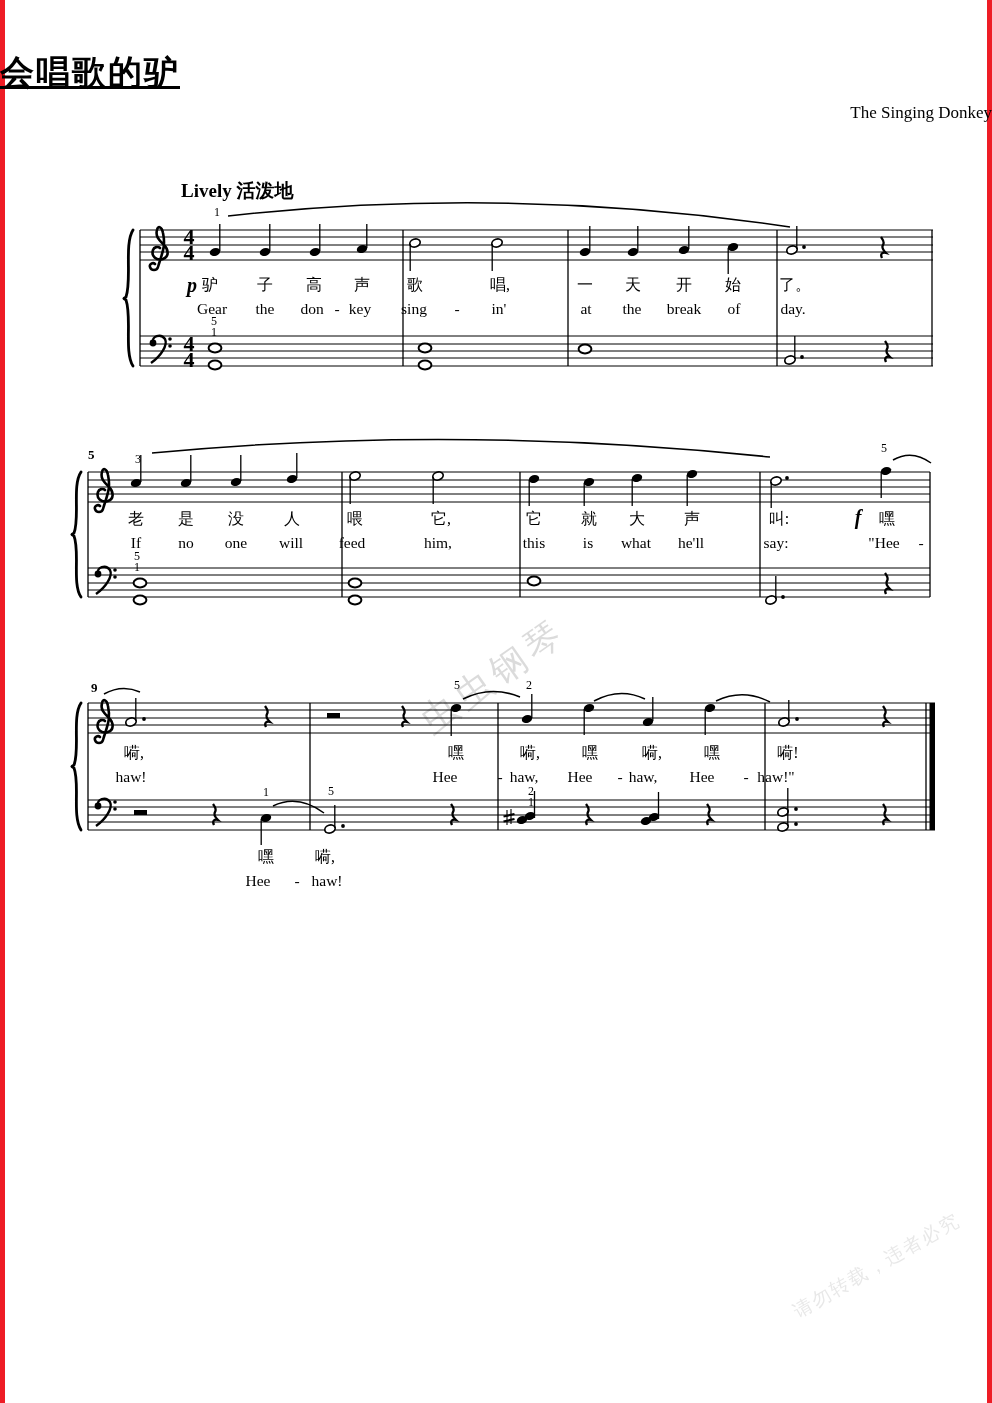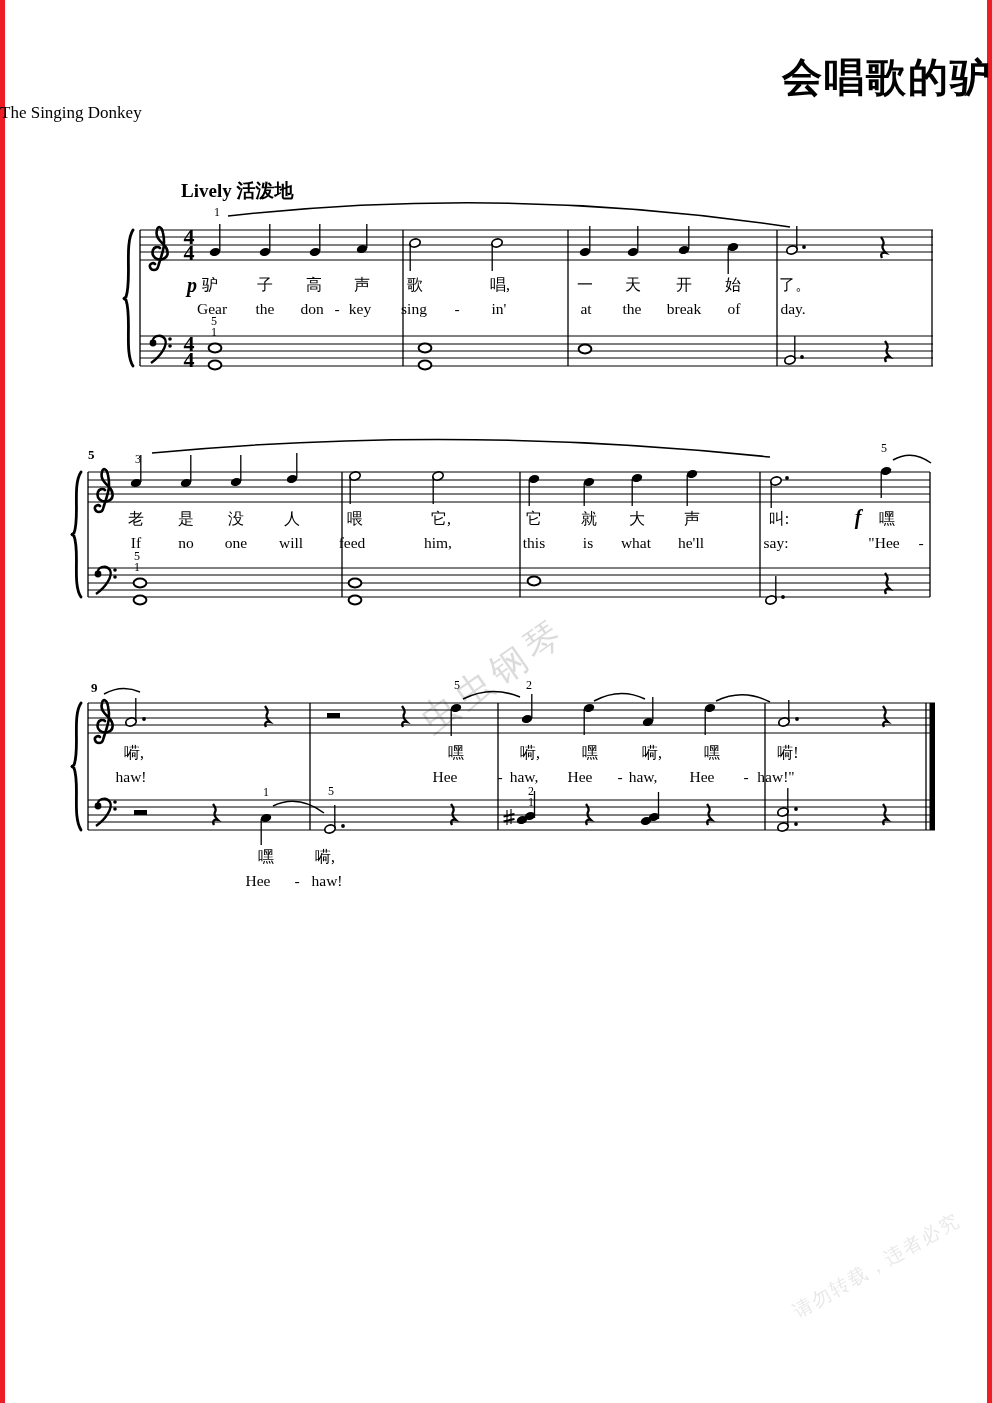--- a/index.html
+++ b/index.html
@@ -1,21 +1,21 @@
 <!DOCTYPE html>
 <html><head>
 <meta charset="utf-8">
 <style>
   html,body{margin:0;padding:0;background:#fff;}
   #page{position:relative;width:992px;height:1403px;background:#ffffff;overflow:hidden;
         font-family:"Liberation Serif","DejaVu Serif",serif;color:#000;}
   .edge{position:absolute;top:0;width:5px;height:1403px;}
-  #title{position:absolute;top:50px;left:0;width:100%;text-align:right;
-         font-size:40px;font-weight:bold;letter-spacing:2px;}
-  #subtitle{position:absolute;top:103px;left:0;width:100%;text-align:left;font-size:17px;}
+  #title{position:absolute;top:50px;left:0;width:100%;text-align:left;
+         font-size:34px;font-weight:bold;letter-spacing:2px;text-decoration:underline;}
+  #subtitle{position:absolute;top:103px;left:0;width:100%;text-align:right;font-size:17px;}
   .wm{position:absolute;white-space:nowrap;pointer-events:none;}
   #wm-center{left:425px;top:700px;font-size:36px;letter-spacing:6px;color:rgba(90,90,90,0.22);
              transform:rotate(-35deg);transform-origin:left center;}
   #wm-corner{left:795px;top:1300px;font-size:19px;letter-spacing:2px;color:rgba(90,90,90,0.14);
              transform:rotate(-30deg);transform-origin:left center;}
   svg{position:absolute;left:0;top:0;}
   .sl,.bl{stroke:#000;stroke-width:1;}
   .bl{stroke-width:1.3;}
   .stem{stroke:#000;stroke-width:1.3;}
   .slur{fill:none;stroke:#000;stroke-width:1.5;}

